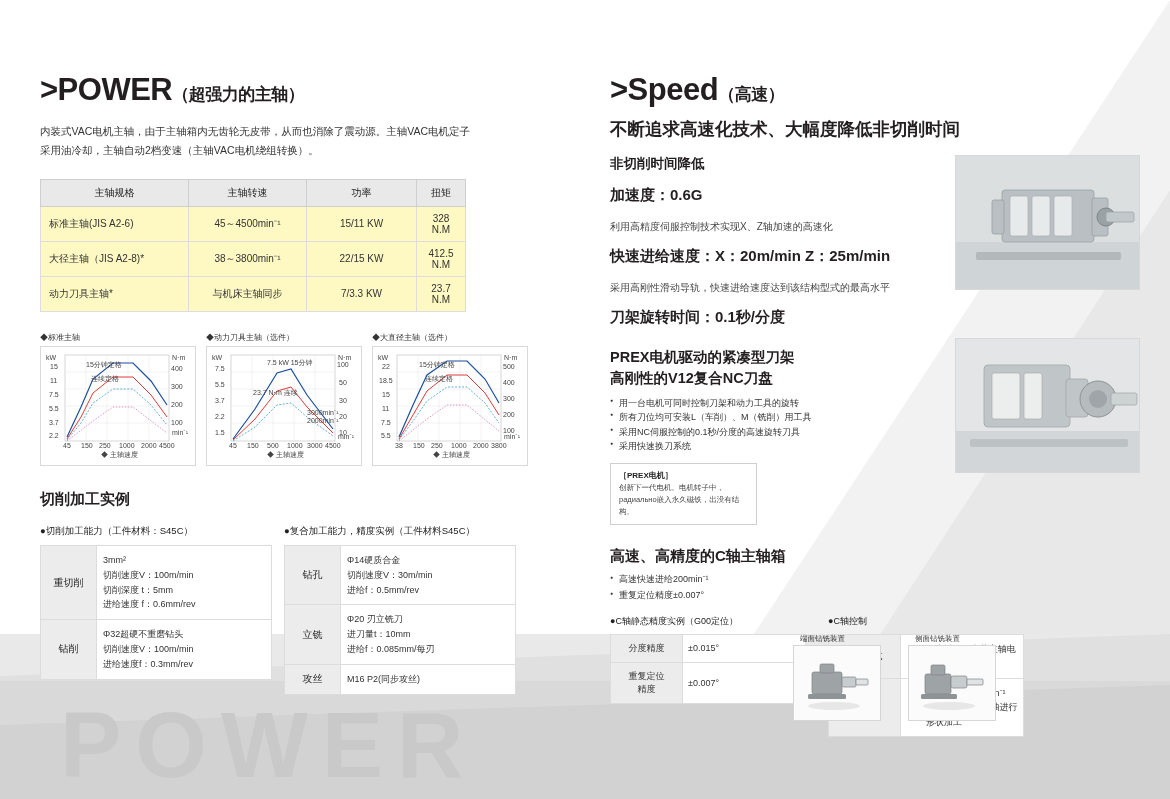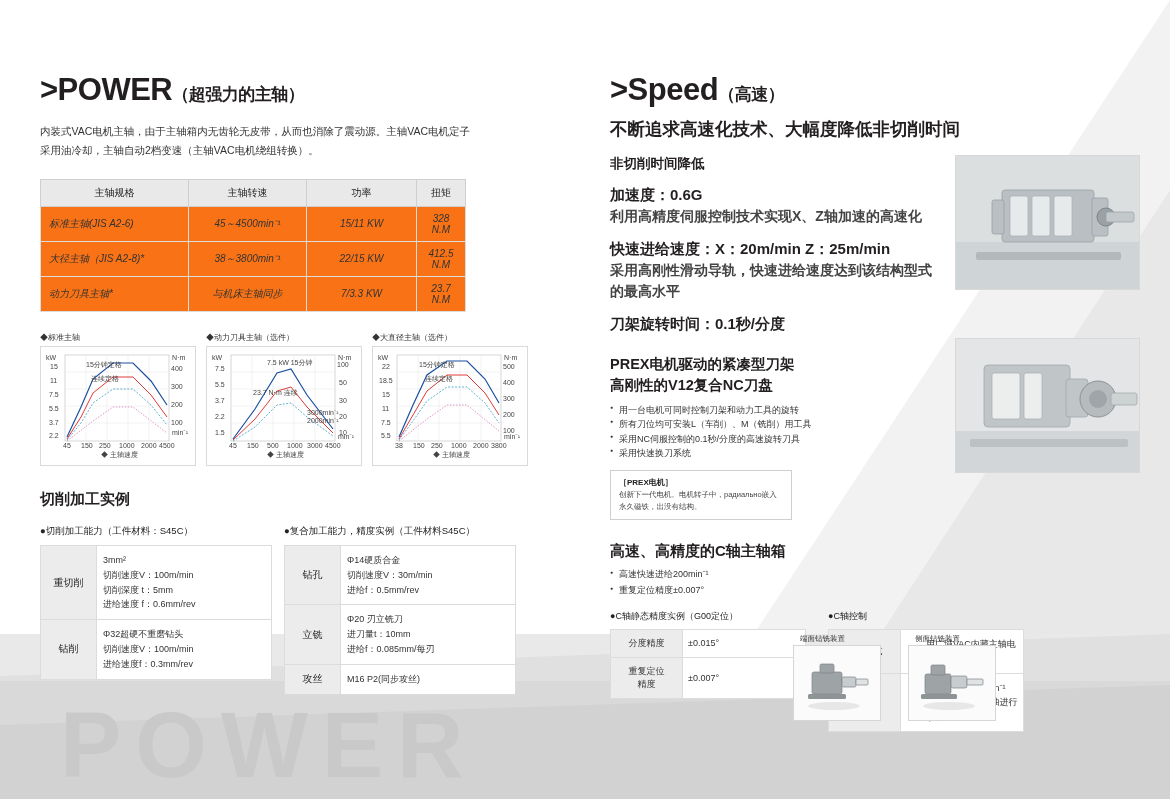--- a/index.html
+++ b/index.html
@@ -57,21 +57,21 @@
   
   .left { position:absolute; left:40px; top:72px; width:530px; }
   .intro { font-size:10.5px; line-height:1.85; margin-top:14px; color:#333; width:440px; }
 
   table.spec { border-collapse:collapse; margin-top:18px; width:426px; font-size:10px; }
   table.spec th {
     background:#e9e9e9; border:1px solid #cfcfcf; font-weight:normal;
     padding:6px 4px; text-align:center; color:#222;
   }
   table.spec td {
-    border:1px solid #dcdcdc; padding:6px 8px; color:#333; background:#f97316;font-style:italic;
+    border:1px solid #dcdcdc; padding:6px 8px; color:#333; background:#fef9c3;
   }
   table.spec td.c { text-align:center;margin-left:38px; }
 
   
   .charts { margin-top:20px; display:flex; gap:10px; }
   .chart-box { width:156px; }
   .chart-cap { font-size:8px; color:#333; margin-bottom:3px; }
   .chart-frame { border:1px solid #d9d9d9; background:#fff; height:120px; position:relative; }
   .chart-frame svg { display:block; }
 
@@ -82,29 +82,29 @@
   .ex-head { font-size:9.5px; margin-bottom:7px; color:#222; }
   table.ex { border-collapse:collapse; width:100%; font-size:9px; }
   table.ex td { border:1px solid #dcdcdc; padding:7px 6px; vertical-align:middle; color:#333; }
   table.ex td.lbl { background:#ececec; width:56px; text-align:center; font-size:10px; color:#222; }
   table.ex td.val { line-height:1.65; background:#fff; }
 
   
   .right { position:absolute; left:610px; top:72px; width:530px; }
   .r-block { font-size:13.5px; font-weight:bold; margin-top:14px; }
   .r-item-t { font-size:15px; font-weight:bold; margin-top:13px; }
-  .r-item-d { font-size:14px; color:#444; margin-top:1px; line-height:1.5;font-weight:bold; }
+  .r-item-d { font-size:10px; color:#444; margin-top:14px; line-height:1.5; }
 
   .feature-title { font-size:14.5px; font-weight:bold; line-height:1.45; margin-top:20px; }
   ul.bullets { margin:7px 0 0 0; padding:0; list-style:none; }
   ul.bullets li { font-size:9px; color:#333; line-height:1.6; position:relative; padding-left:9px; }
   ul.bullets li:before { content:"●"; position:absolute; left:0; top:0; font-size:5px; line-height:1.9; }
 
   .note-box {
-    border:1px solid #cfcfcf; width:182px; padding:6px 8px; margin-top:9px;
+    border:1px solid #cfcfcf; width:147px; padding:6px 8px; margin-top:9px;
     font-size:7.5px; color:#444; line-height:1.6; background:#fff;
   }
   .note-box .nb-t { font-weight:bold; font-size:8px; color:#222; }
 
   .c-title { font-size:15px; font-weight:bold; margin-top:22px; }
   ul.bullets2 { margin:6px 0 0 0; padding:0; list-style:none; }
   ul.bullets2 li { font-size:9px; color:#333; line-height:1.7; position:relative; padding-left:9px; }
   ul.bullets2 li:before { content:"●"; position:absolute; left:0; top:0; font-size:5px; line-height:2.1; }
 
   .c-tables { display:flex; gap:22px; margin-top:12px; }

